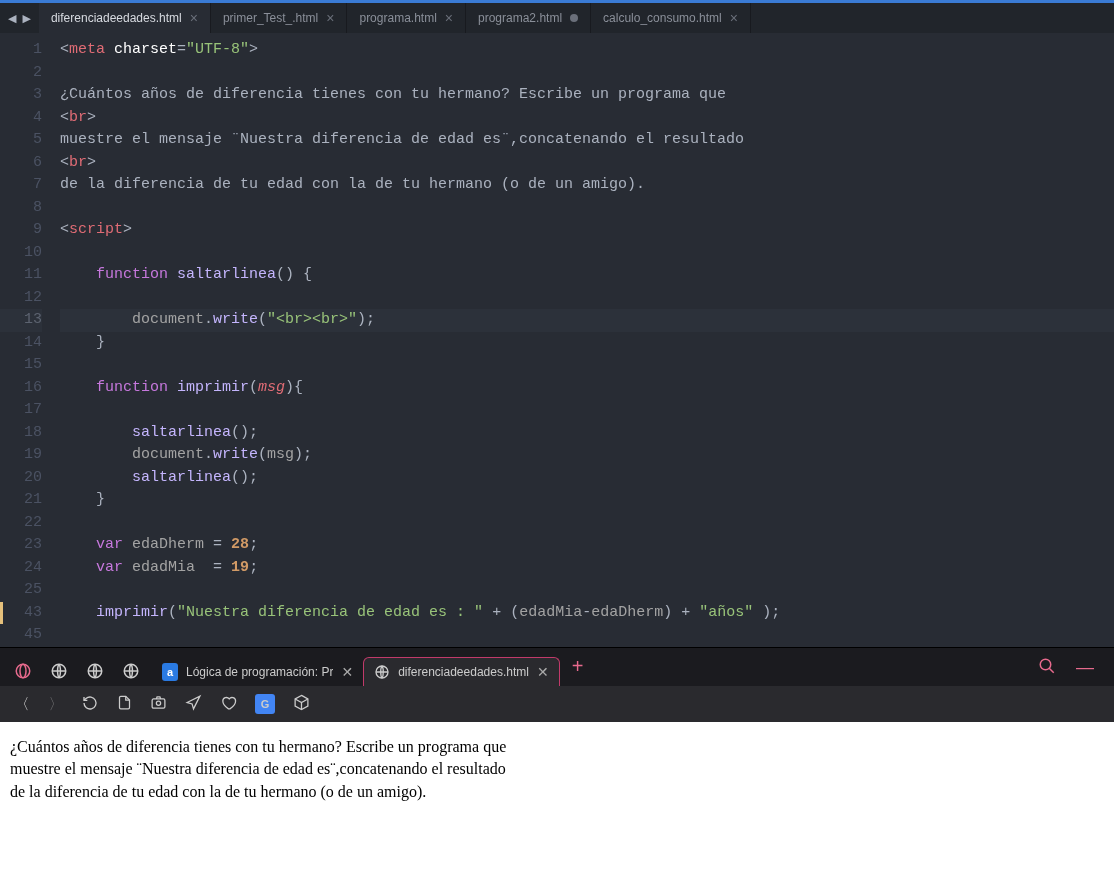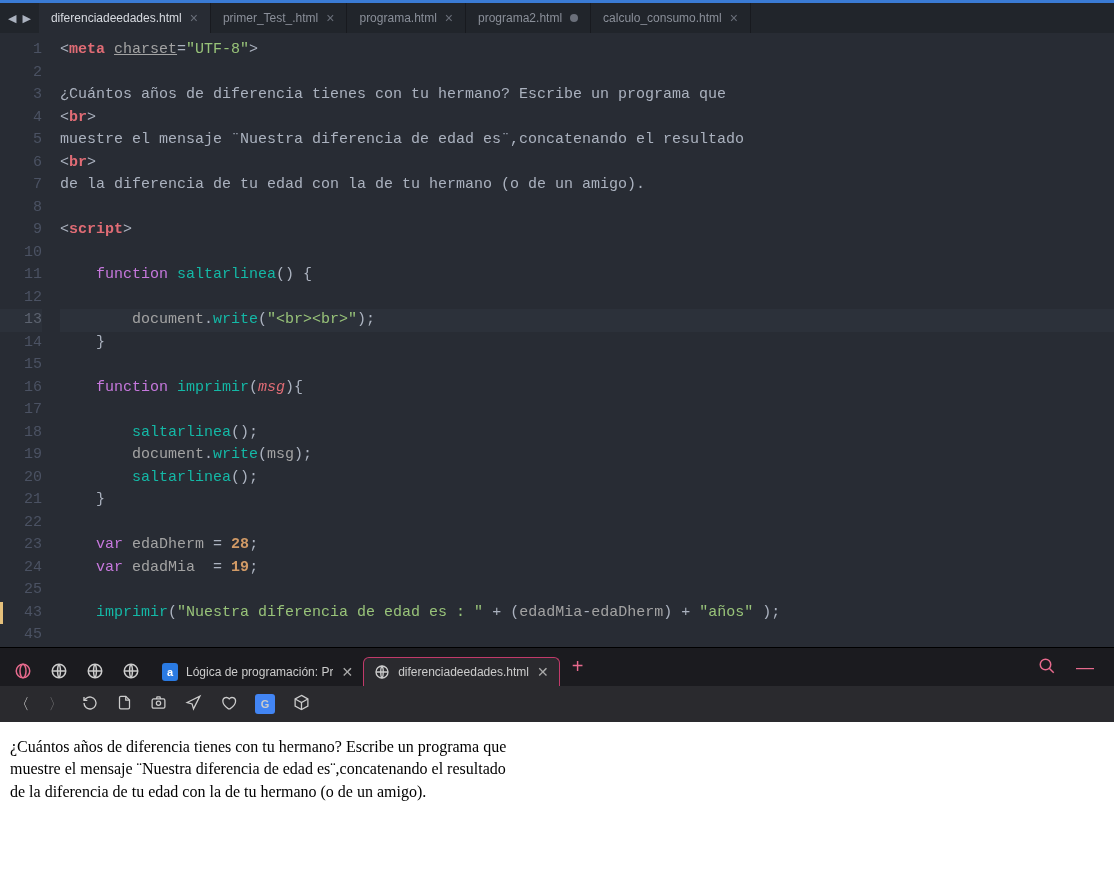--- a/index.html
+++ b/index.html
@@ -13,26 +13,26 @@
 .tab.active { background:#282c34; color:#d7dae0; border-bottom:none; }
 .tab .close { font-size:14px; color:#6a6f7a; }
 .tab .dirty { width:8px; height:8px; border-radius:50%; background:#6a6f7a; }
 .code-area { display:flex; font-family:Consolas,"Courier New",monospace; font-size:15px; line-height:22.5px; padding-top:6px; height:614px; position:relative; }
 .gutter { width:60px; text-align:right; color:#4b5263; padding-right:18px; user-select:none; }
 .gutter div { height:22.5px; }
 .gutter .hl { background:#2c313a; color:#5c6370; }
 .code { flex:1; white-space:pre; color:#abb2bf; position:relative; }
 .code .line { height:22.5px; }
 .code .hl { background:#2c313a; }
-.t-tag { color:#e06c75;font-weight:bold; }
-.t-attr { color:#a3a3a3;text-decoration:underline; }
+.t-tag { color:#e06c75; }
+.t-attr { color:#ffffff; }
 .t-str { color:#98c379; }
 .t-punc { color:#abb2bf; }
 .t-kw { color:#c678dd; }
-.t-fn { color:#14b8a6; }
+.t-fn { color:#c4b5fd; }
 .t-id { color:#a3a3a3; }
 .t-param { color:#e06c75; font-style:italic; }
 .t-num { color:#d19a66;font-weight:bold; }
 .t-txt { color:#abb2bf; }
 .t-ang { color:#abb2bf; }
 .yellow-bar { position:absolute; left:0; width:3px; background:#e5c07b; }
 
 
 .browser { flex:1; display:flex; flex-direction:column; background:#1b1b1f; border-top:1px solid #000; }
 .br-tabbar { height:38px; background:#1b1b1f; display:flex; align-items:flex-end; padding:0 6px; gap:2px; font-size:13px; }

